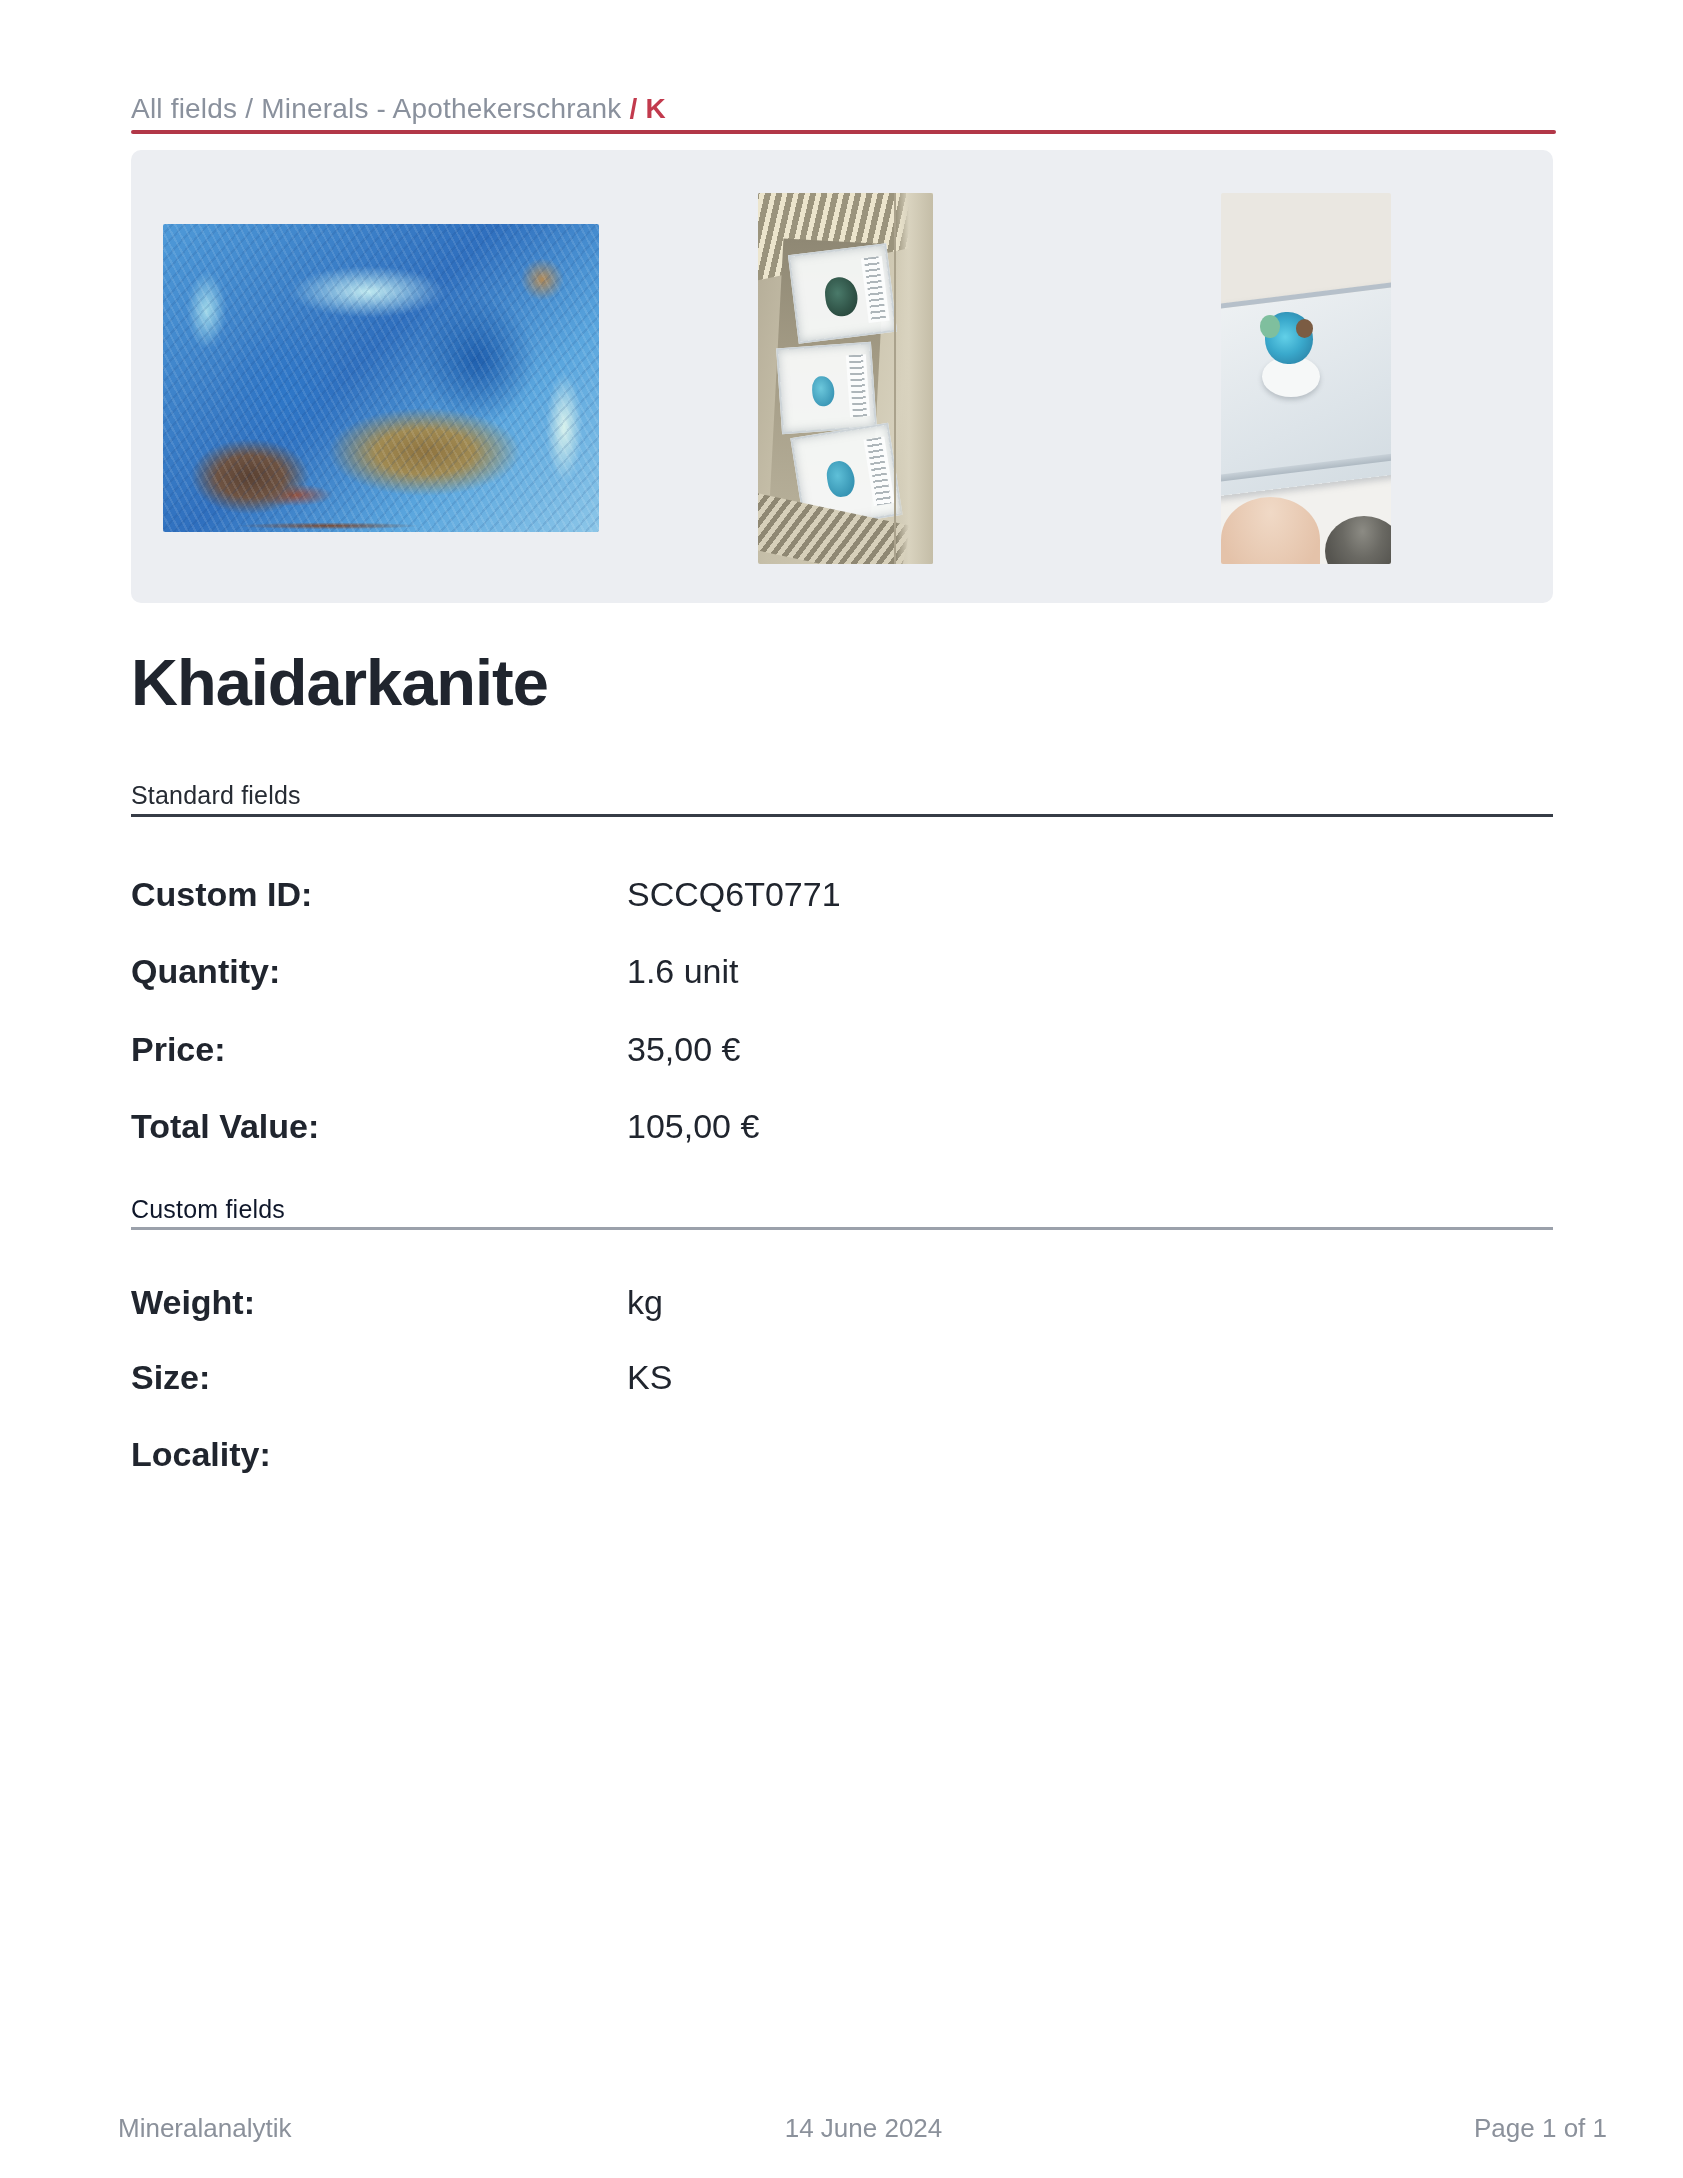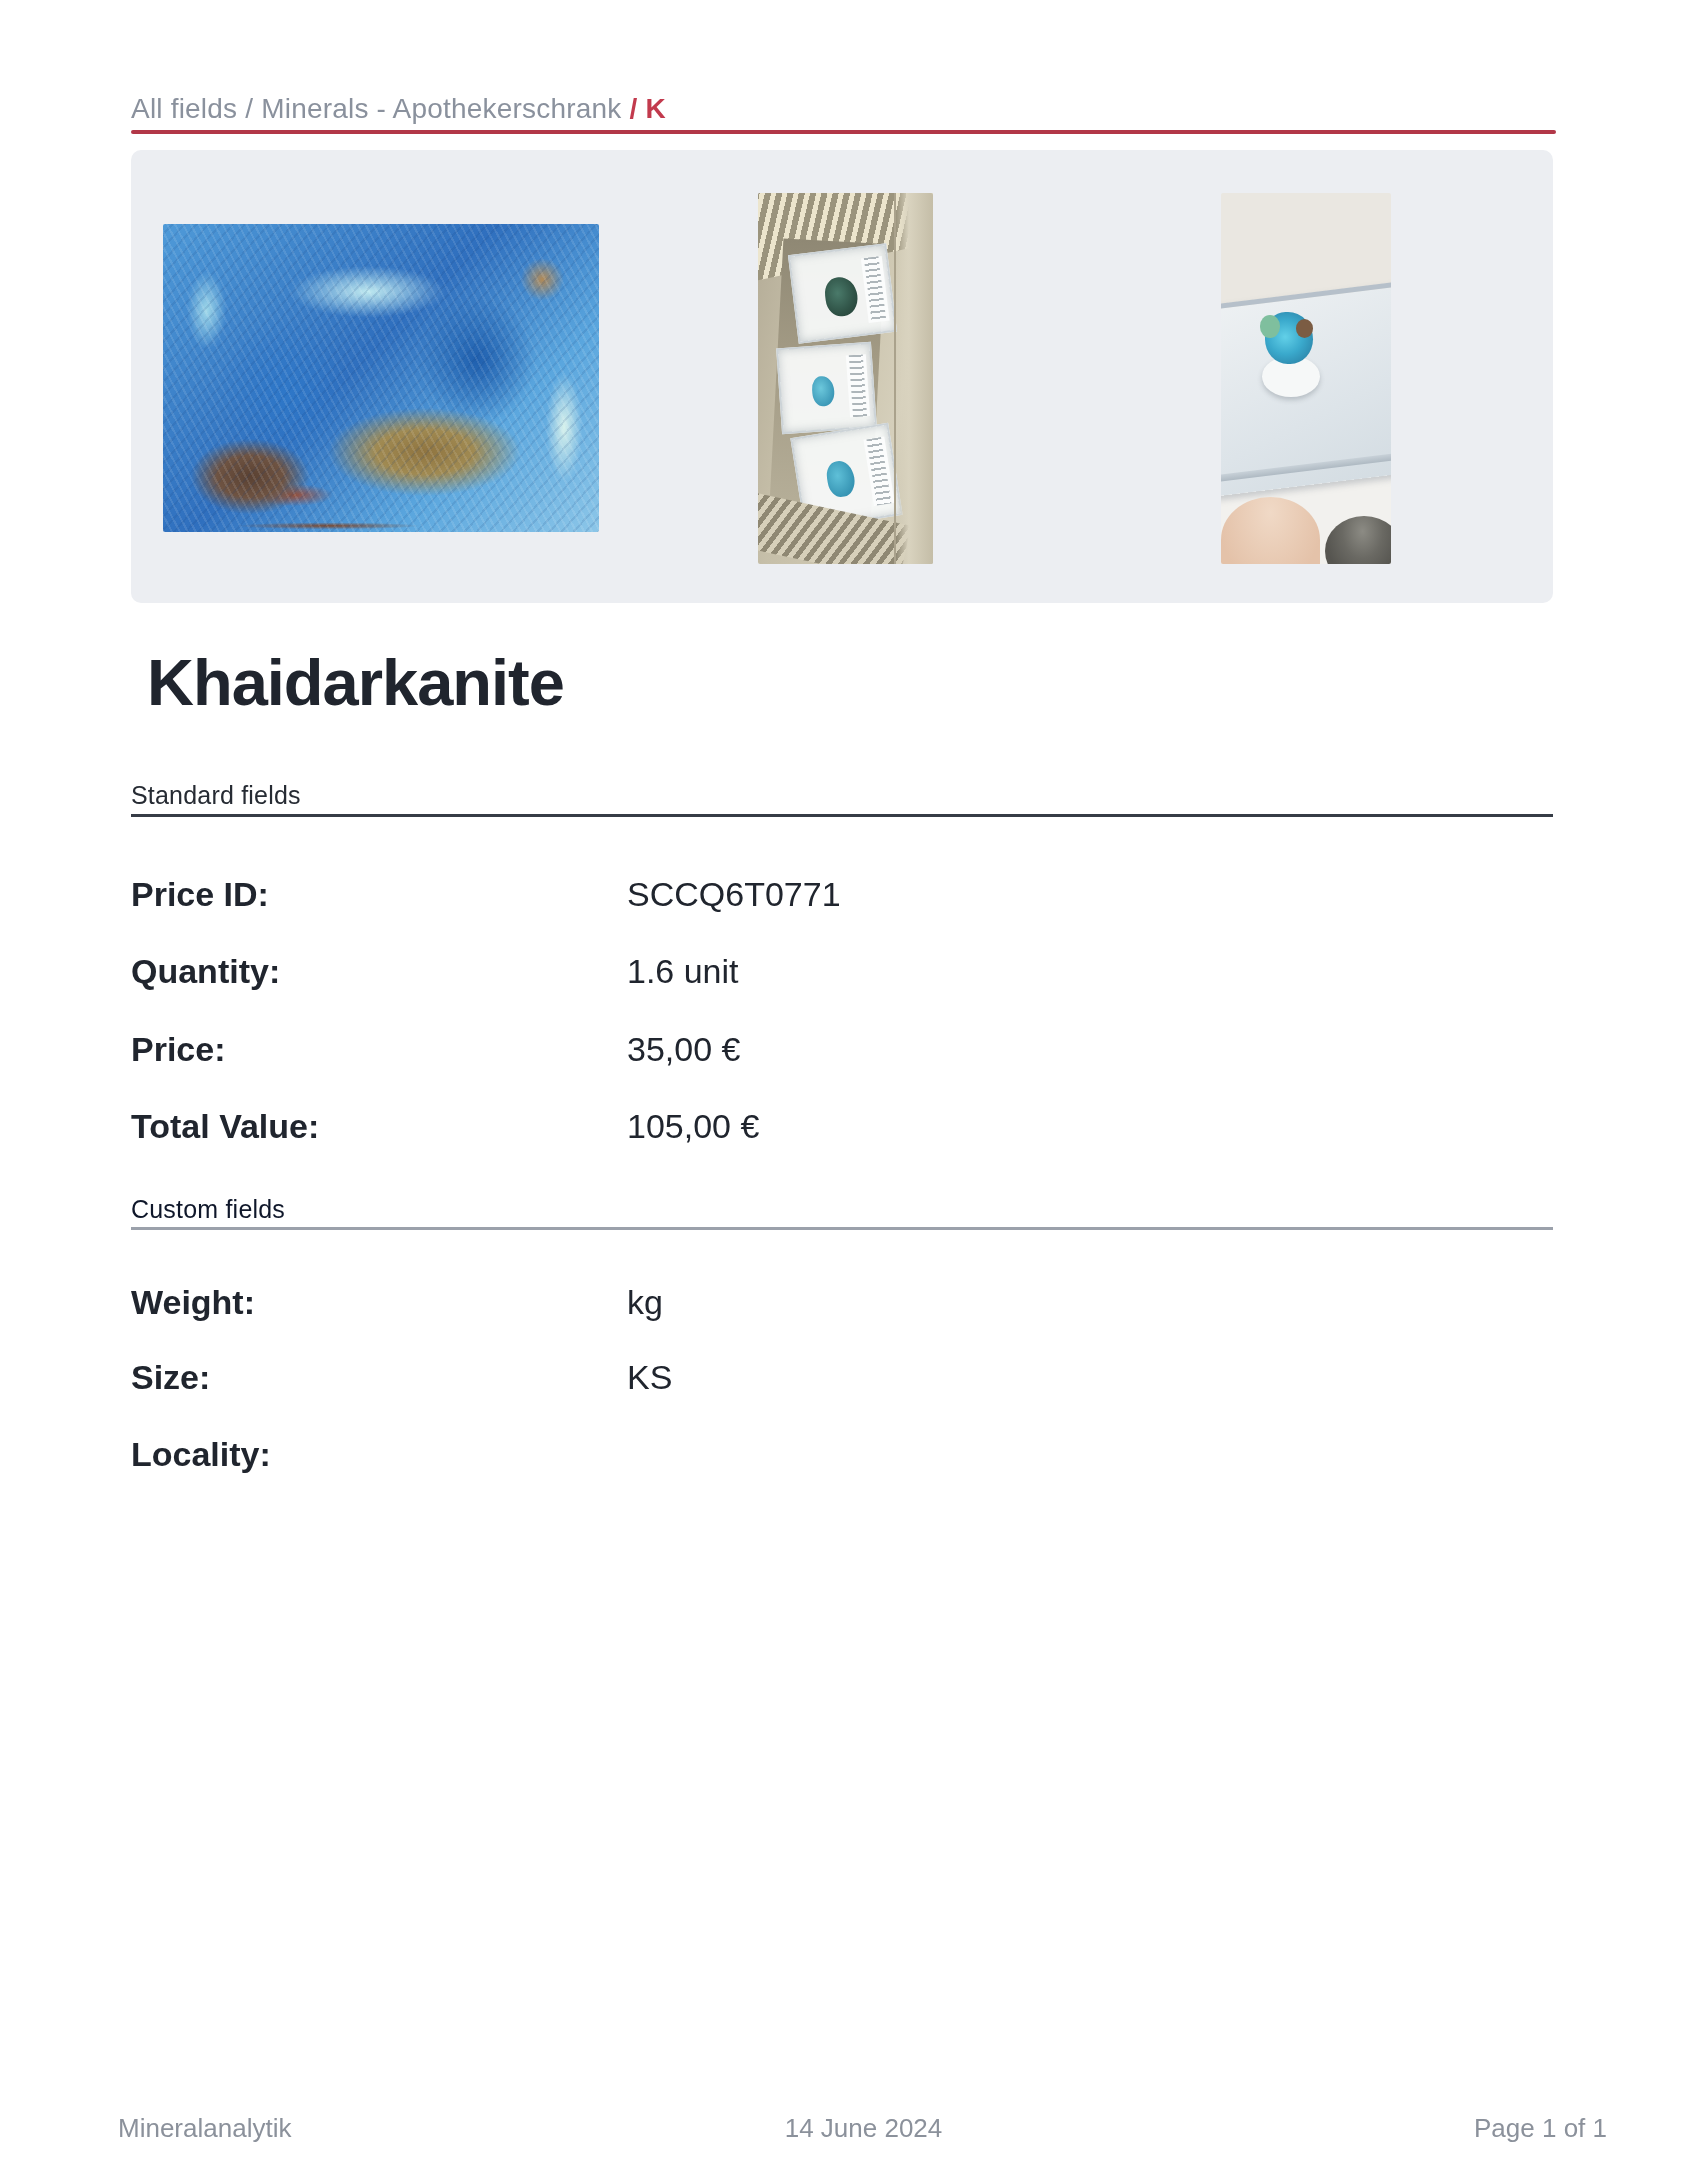--- a/index.html
+++ b/index.html
@@ -82,21 +82,21 @@
   #photo-tray .mineral-green{position:absolute;left:23%;top:33%;width:12%;height:6%;
     background:#7fbf9e;border-radius:50%;}
   #photo-tray .mineral-brown{position:absolute;left:44%;top:34%;width:10%;height:5%;
     background:#7b5c43;border-radius:50%;}
   #photo-tray .knee{position:absolute;left:0;bottom:-5%;width:58%;height:23%;
     background:radial-gradient(at 50% 18%,#f0d9c6 0%,#e4c2a9 75%);border-radius:50% 50% 0 0;}
   #photo-tray .dark-object{position:absolute;right:-7%;bottom:-6%;width:46%;height:19%;
     background:radial-gradient(at 48% 22%,#8c8b84 0%,#6a6963 35%,#565550 65%);border-radius:50%;}
 
   
-  #page-title{left:131px;top:645px;font-size:65px;font-weight:700;letter-spacing:-1px;color:#20252e;margin-left:16px;}
+  #page-title{left:131px;top:645px;font-size:65px;font-weight:700;letter-spacing:-1px;color:#20252e;}
   .section-heading{left:131px;font-size:25px;letter-spacing:0.2px;}
   #std-heading{top:781px;color:#262b33;}
   #custom-heading{top:1195px;color:#0f172a;}
   .section-rule{left:131px;width:1422px;}
   #std-rule{top:814px;height:3px;background:#363c46;}
   #custom-rule{top:1227px;height:3px;background:#9ba1ab;}
 
   .field-row{left:131px;width:1422px;height:42px;}
   .field-label{position:absolute;left:0;top:0;font-size:34px;font-weight:700;color:#20252e;}
   .field-value{position:absolute;left:496px;top:0;font-size:34px;font-weight:400;color:#20252e;}
@@ -154,21 +154,21 @@
     <div class="dark-object"></div>
   </div>
 </div>
 
 <div class="abs" id="page-title">Khaidarkanite</div>
 
 <div class="abs section-heading" id="std-heading">Standard fields</div>
 <div class="abs section-rule" id="std-rule"></div>
 
 <div class="abs field-row" style="top:875px">
-  <div class="field-label">Price ID:</div>
+  <div class="field-label">Custom ID:</div>
   <div class="field-value">SCCQ6T0771</div>
 </div>
 <div class="abs field-row" style="top:952px">
   <div class="field-label">Quantity:</div>
   <div class="field-value">1.6 unit</div>
 </div>
 <div class="abs field-row" style="top:1030px">
   <div class="field-label">Price:</div>
   <div class="field-value">35,00 €</div>
 </div>

